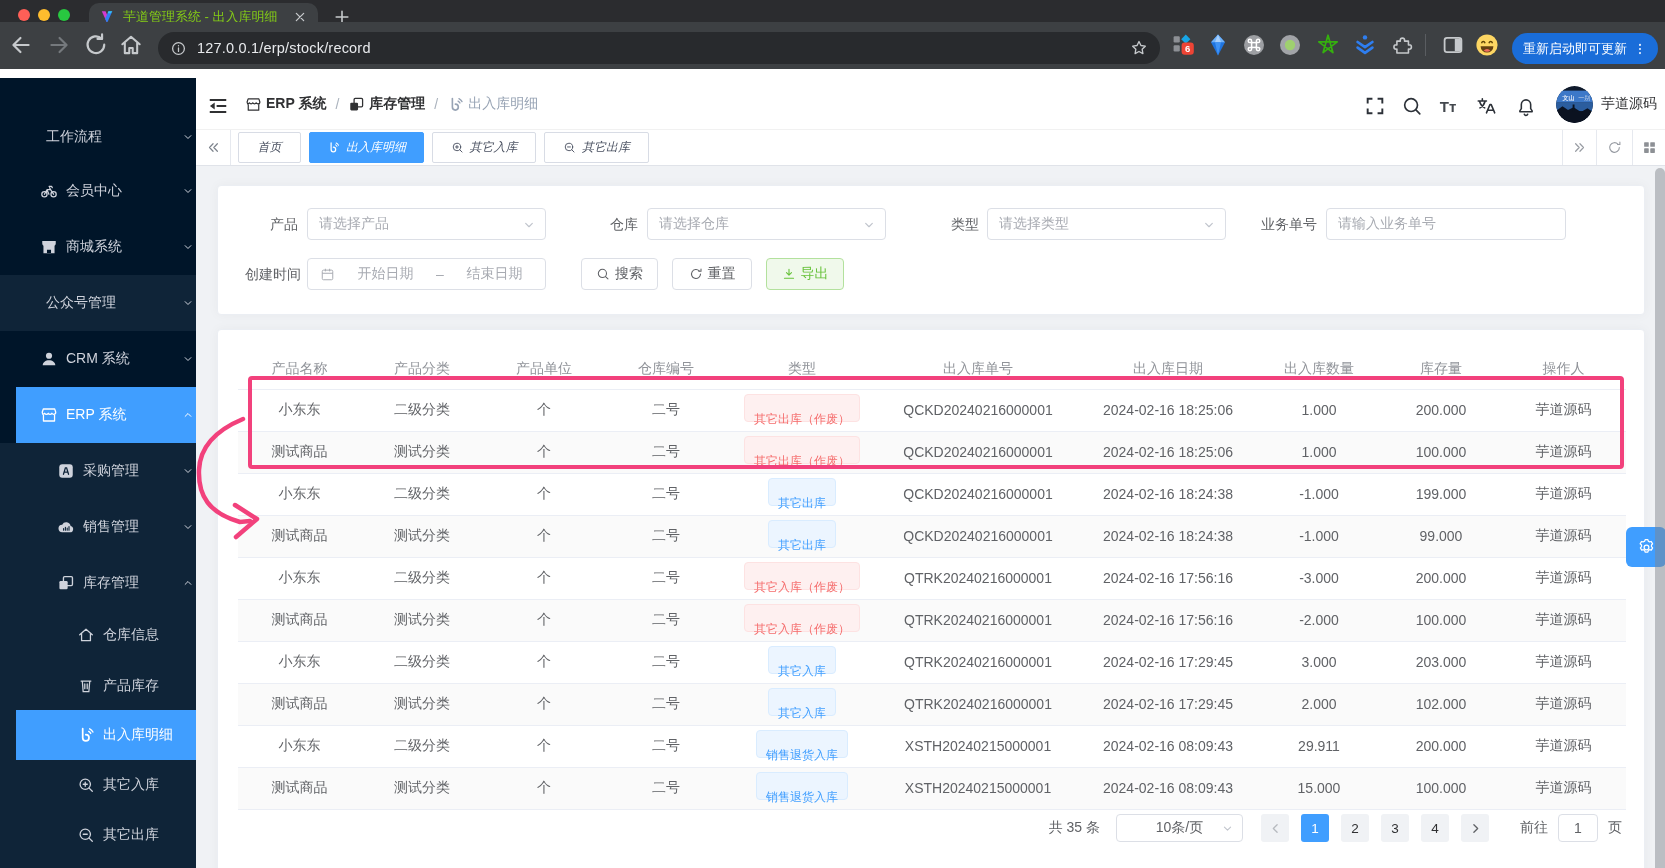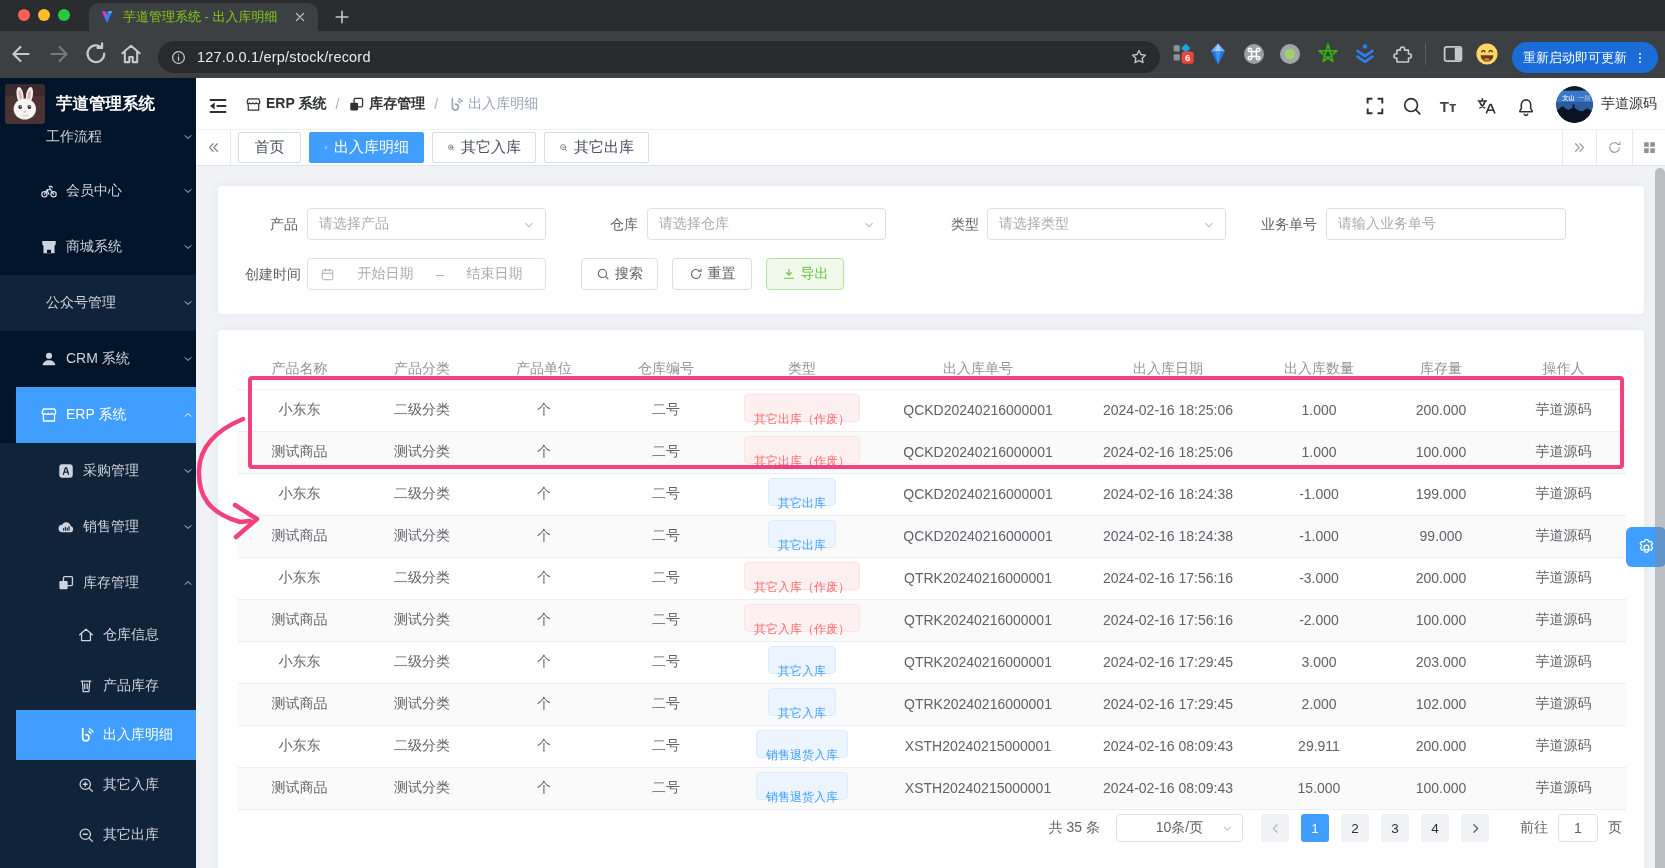--- a/index.html
+++ b/index.html
@@ -9,21 +9,21 @@
 
 
 #titlebar { position:absolute; left:0; top:0; width:1665px; height:31px; background:#2b2c2f; }
 .tlight { position:absolute; top:9px; width:12px; height:12px; border-radius:50%; }
 #tab { position:absolute; left:89px; top:3px; width:229px; height:28px; background:#3d4043;
        border-radius:10px 10px 0 0; display:flex; align-items:center; padding:0 10px; }
 #tab .favicon { width:16px; height:16px; margin-right:8px; flex:none; }
 #tab .tab-title { color:#84cc16; font-size:13px; white-space:nowrap; overflow:hidden; flex:1; }
 #tab .tab-close { color:#c7cacd; width:16px; height:16px; flex:none; margin-left:6px; }
 #newtab { position:absolute; left:332px; top:7px; width:20px; height:20px; color:#c7cacd; }
-#toolbar { position:absolute; left:0; top:31px; width:1665px; height:47px; background:#3d4043; }
+#toolbar { position:absolute; left:0; top:22px; width:1665px; height:47px; background:#3d4043; }
 .tbicon { position:absolute; top:10px; width:26px; height:26px; display:flex; align-items:center;
           justify-content:center; color:#c6c9cc; }
 .tbicon.dim { color:#75797d; }
 #urlpill { position:absolute; left:158px; top:10px; width:1002px; height:32px; border-radius:16px;
            background:#282a2d; display:flex; align-items:center; }
 #urlpill .info-ic { margin:0 10px 0 12px; color:#c6c9cc; }
 #urlpill .url { color:#e8eaed; font-size:14.5px; letter-spacing:.2px; flex:1; }
 #urlpill .star { color:#c6c9cc; margin-right:12px; }
 .extic { position:absolute; top:11px; width:24px; height:24px; display:flex; align-items:center; justify-content:center; }
 #ext-sep { position:absolute; left:1425px; top:12px; width:1px; height:22px; background:#5a5d61; }
@@ -65,22 +65,22 @@
 
 
 #tagsrow { position:absolute; left:196px; top:130px; width:1469px; height:36px; background:#fff;
            border-bottom:1px solid #e0e3e9; }
 #tags-left { position:absolute; left:0; top:0; width:35px; height:35px; border-right:1px solid #e6e9ef;
              display:flex; align-items:center; justify-content:center; color:#7d838c; }
 .tr-cell { position:absolute; top:0; height:35px; border-left:1px solid #e6e9ef; display:flex;
            align-items:center; justify-content:center; color:#9a9fa6; color:#989ca3; }
 #tagchips { position:absolute; left:42px; top:2px; height:31px; display:flex; gap:8px; }
 .chip { height:31px; border:1px solid #d8dce5; border-radius:2px; background:#fff; display:flex;
-        align-items:center; justify-content:center; padding:0 14px; font-size:15px; color:#495060;
-        white-space:nowrap; gap:6px; }
+        align-items:center; justify-content:center; padding:0 14px; font-size:12px; color:#495060;
+        white-space:nowrap; gap:6px;font-style:italic; }
 .chip .chip-ic { width:13px; height:13px; }
 .chip.active { background:#409eff; border-color:#409eff; color:#fff; }
 
 
 #content { position:absolute; left:196px; top:166px; width:1469px; height:702px; background:#f0f2f5; overflow:hidden; }
 .card { position:absolute; background:#fff; border:1px solid #ebeef3; border-radius:4px;
         box-shadow:0 0 12px rgba(0,0,0,.04); }
 #card1 { left:21px; top:19px; width:1428px; height:130px; }
 #card2 { left:21px; top:163px; width:1428px; height:560px; }
 .f-label { position:absolute; font-size:14px; color:#606266; height:32px; line-height:32px; text-align:right; }
@@ -557,26 +557,20 @@
       </div>
       <div class="m-item" style="top: 732px; height: 50px;">
         <span class="mi-ic" style="margin-left: 61px;">
           <svg viewBox="0 0 24 24" width="18" height="18">
             <use href="#i-zoomout"></use>
           </svg>
         </span>
         <span class="mi-label">其它出库</span>
       </div>
     </div>
-  <div id="logobar">
-    <svg class="logo-img" viewBox="0 0 40 40">
-        <use href="#i-rabbit"></use>
-      </svg>
-    <span class="logo-title">芋道管理系统</span>
-  </div>
 </aside>
 
 <div id="appheader"></div>
 <svg id="fold" viewBox="0 0 24 24">
     <use href="#i-fold"></use>
   </svg>
 <div id="breadcrumb">
     <span class="bc-item">
       <svg viewBox="0 0 24 24" width="17" height="17" class="bc-ic">
         <use href="#i-shopline"></use>

